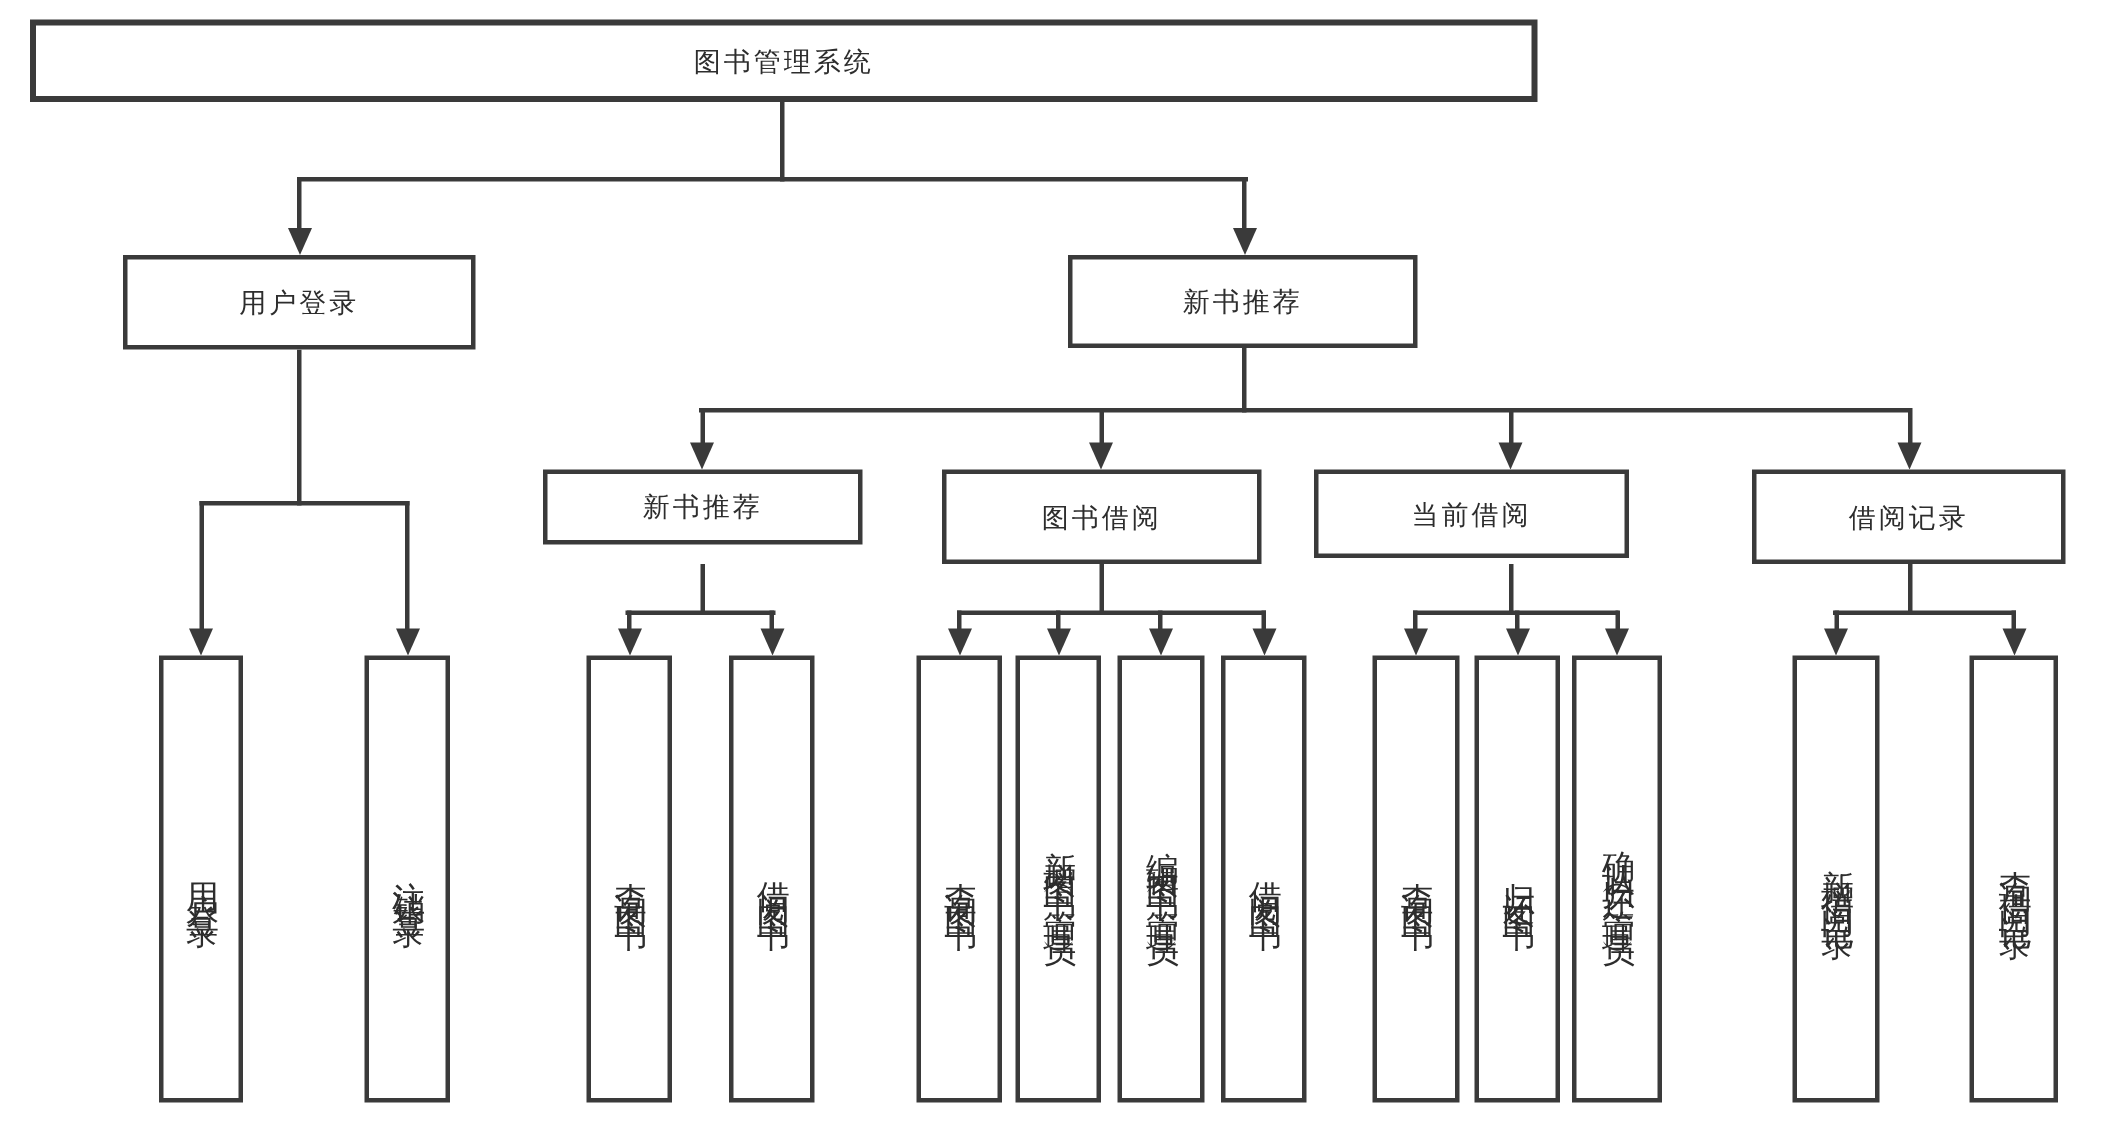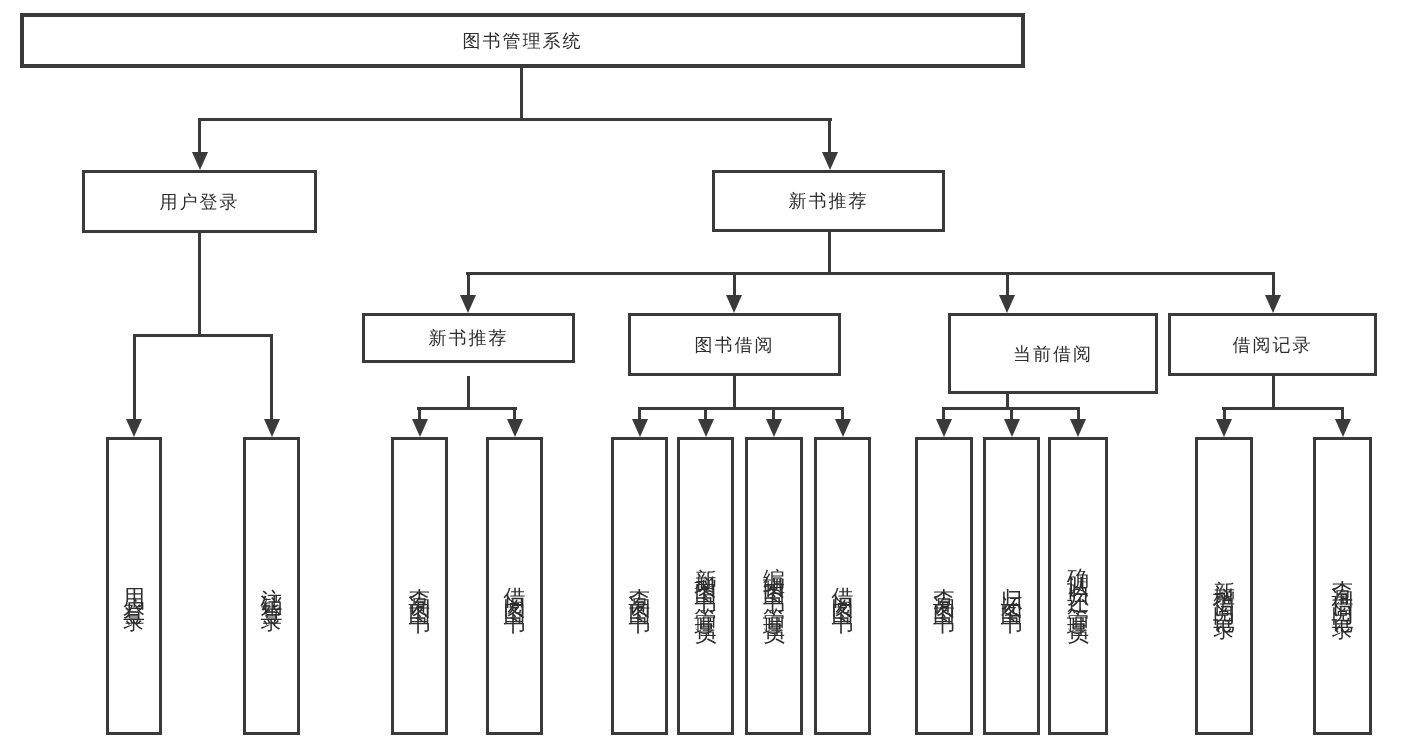--- a/index.html
+++ b/index.html
@@ -92,21 +92,21 @@
   <div class="line" style="left:1341px;top:407px;width:3px;height:16px;"></div>
   <div class="arrow" style="left:1335px;top:419px;"></div>
 
   <div class="box root" style="left:20px;top:13px;width:1005px;height:55px;">图书管理系统</div>
 
   <div class="box" style="left:82px;top:170px;width:235px;height:63px;">用户登录</div>
   <div class="box" style="left:712px;top:170px;width:233px;height:62px;">新书推荐</div>
 
   <div class="box" style="left:362px;top:313px;width:213px;height:50px;">新书推荐</div>
   <div class="box" style="left:628px;top:313px;width:213px;height:63px;">图书借阅</div>
-  <div class="box" style="left:948px;top:313px;width:210px;height:81px;text-align:right;">当前借阅</div>
+  <div class="box" style="left:876px;top:313px;width:210px;height:59px;text-align:right;">当前借阅</div>
   <div class="box" style="left:1168px;top:313px;width:209px;height:63px;">借阅记录</div>
 
   <div class="box vbox" style="left:106px;top:437px;width:56px;height:298px;">用户登录</div>
   <div class="box vbox" style="left:243px;top:437px;width:57px;height:298px;">注销登录</div>
   <div class="box vbox" style="left:391px;top:437px;width:57px;height:298px;">查询图书</div>
   <div class="box vbox" style="left:486px;top:437px;width:57px;height:298px;">借阅图书</div>
   <div class="box vbox" style="left:611px;top:437px;width:57px;height:298px;">查询图书</div>
   <div class="box vbox" style="left:677px;top:437px;width:57px;height:298px;">新增图书（管理员）</div>
   <div class="box vbox" style="left:745px;top:437px;width:58px;height:298px;">编辑图书（管理员）</div>
   <div class="box vbox" style="left:814px;top:437px;width:57px;height:298px;">借阅图书</div>

